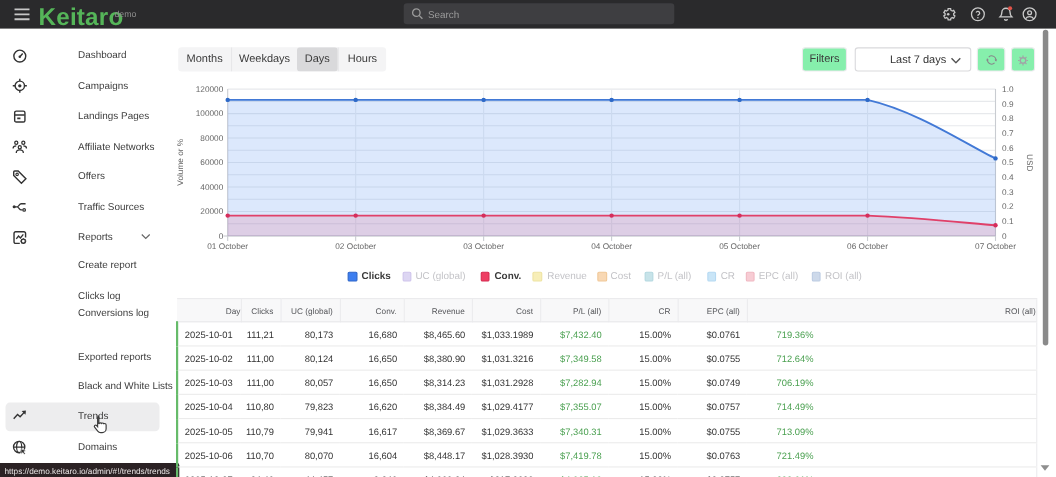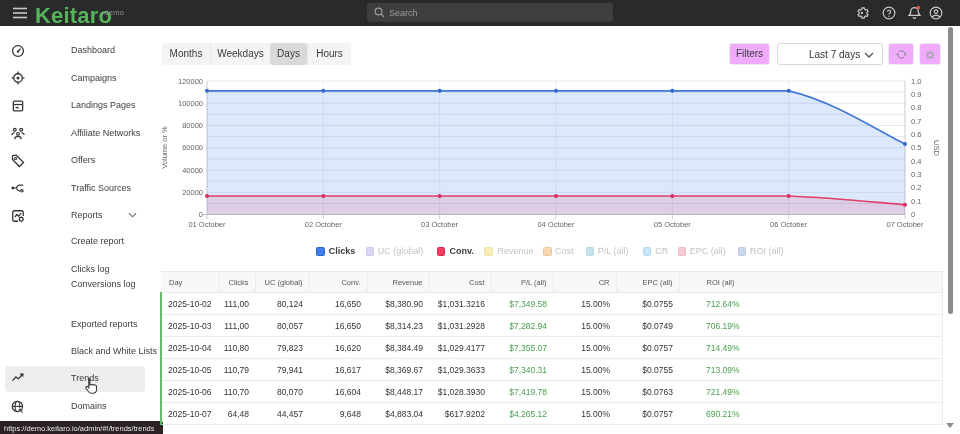--- a/index.html
+++ b/index.html
@@ -15,31 +15,31 @@
 
 .mitem { position:absolute; left:0; width:160px; height:27px; }
 .mitem .txt { position:absolute; left:35px; top:7px; font-size:9px; color:#3c3c3c;padding-left:36px; }
 .mitem svg { position:absolute; left:11px; top:5.5px; }
 #trendhl { position:absolute; left:5px; top:366px; width:140px; height:26px; background:#ededee; border-radius:4px; }
 #statusbar { position:absolute; left:0; top:421px; width:163px; height:13px; background:#2b2224; border-top-right-radius:2px; }
 #statusbar span { position:absolute; left:4px; top:2.5px; font-size:7.5px; color:#e8e4e4; }
 
 .seg { position:absolute; top:43px; height:22px; background:#f4f4f5; }
 .seg span { display:inline-block; height:22px; line-height:22px; text-align:center; font-size:10px; color:#3a3a3a; vertical-align:top; }
-.btn { position:absolute; top:43px; height:22px; background:#f0abfc; border:1px solid #ebebed; border-radius:3px; font-size:10px; color:#3a3a3a; text-align:center; line-height:20px; }
+.btn { position:absolute; top:43px; height:22px; background:#86efac; border:1px solid #ebebed; border-radius:3px; font-size:10px; color:#3a3a3a; text-align:center; line-height:20px; }
 #select { position:absolute; left:777px; top:43px; width:106px; height:22px; background:#fff; border:1px solid #d9d9dc; border-radius:3px; }
 #select span { position:absolute; left:7px; top:4.5px; font-size:10px; color:#333;padding-left:24px; }
 
 .lgd { position:absolute; top:247px; width:8.5px; height:8.5px; border-radius:1.5px; }
 .lgl { position:absolute; top:245.5px; font-size:9px; color:#c3c3c7; }
 .lgl.on { color:#3a3a3a; font-weight:bold; }
 
 #tbl { position:absolute; left:160px; top:271px; width:781px; border-collapse:collapse; table-layout:fixed; border-right:1px solid #ececee; }
 #tbl th { background:#f8f8f9; border-top:1px solid #e9e9eb; border-bottom:1px solid #e9e9eb; border-right:1px solid #ececee; font-weight:normal; font-size:7.5px; color:#55565a; height:21px; padding:0 6px 0 0; text-align:right; white-space:nowrap; }
-#tbl th.l { text-align:left; padding:0 0 0 8px; }
+#tbl th.l { text-align:right; padding:0 0 0 8px; }
 #tbl th:last-child { border-right:none; }
 #tbl td { border-bottom:1px solid #ebebeb; font-size:8.5px; color:#333; height:22px; padding:0 6px 0 0; text-align:right; white-space:nowrap; overflow:hidden; }
 #tbl td.l { text-align:left; padding:0 0 0 6px; border-left:2px solid #66bb6a; }
 #tbl td.roi { text-align:left; padding:0 0 0 27px; }
 #tbl .grn { color:#4aa050; }
 
 #sb { position:absolute; left:948px; top:27px; width:5px; height:287px; background:#8a8a8a; border-radius:2.5px; }
 #sbarr { position:absolute; left:946px; top:423px; width:0; height:0; border-left:4px solid transparent; border-right:4px solid transparent; border-top:5px solid #8e8e8e; }
 </style>
 </head>
@@ -367,20 +367,32 @@
         <th>UC (global)</th>
         <th>Conv.</th>
         <th>Revenue</th>
         <th>Cost</th>
         <th>P/L (all)</th>
         <th>CR</th>
         <th>EPC (all)</th>
         <th class="l" style="padding-left:27px">ROI (all)</th>
       </tr>
 <tr>
+        <td class="l">2025-10-01</td>
+        <td>111,21</td>
+        <td>80,173</td>
+        <td>16,680</td>
+        <td>$8,465.60</td>
+        <td>$1,033.1989</td>
+        <td class="grn">$7,432.40</td>
+        <td>15.00%</td>
+        <td>$0.0761</td>
+        <td class="roi grn">719.36%</td>
+      </tr>
+<tr>
         <td class="l">2025-10-02</td>
         <td>111,00</td>
         <td>80,124</td>
         <td>16,650</td>
         <td>$8,380.90</td>
         <td>$1,031.3216</td>
         <td class="grn">$7,349.58</td>
         <td>15.00%</td>
         <td>$0.0755</td>
         <td class="roi grn">712.64%</td>

